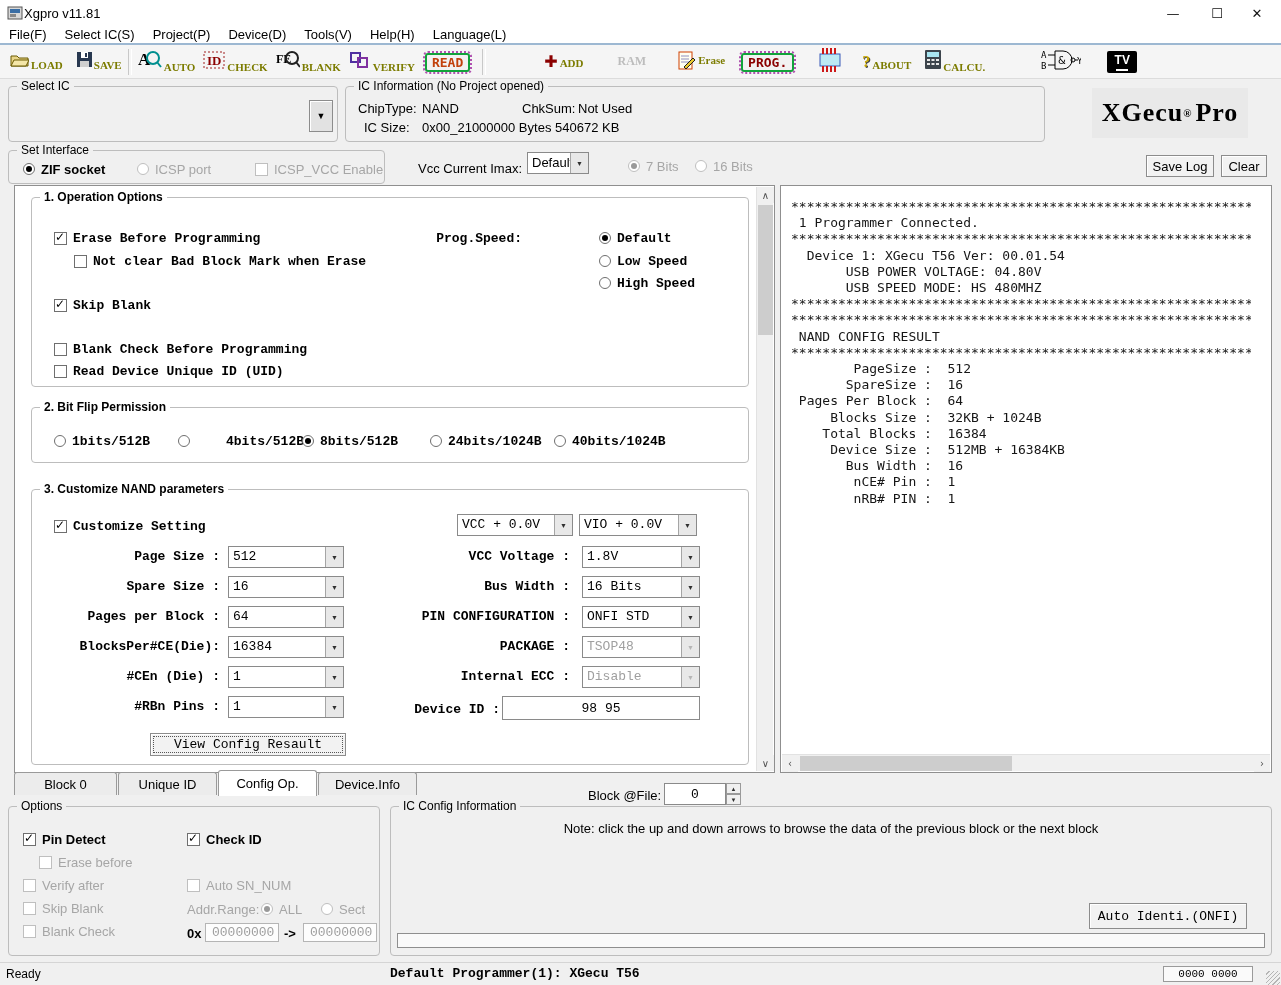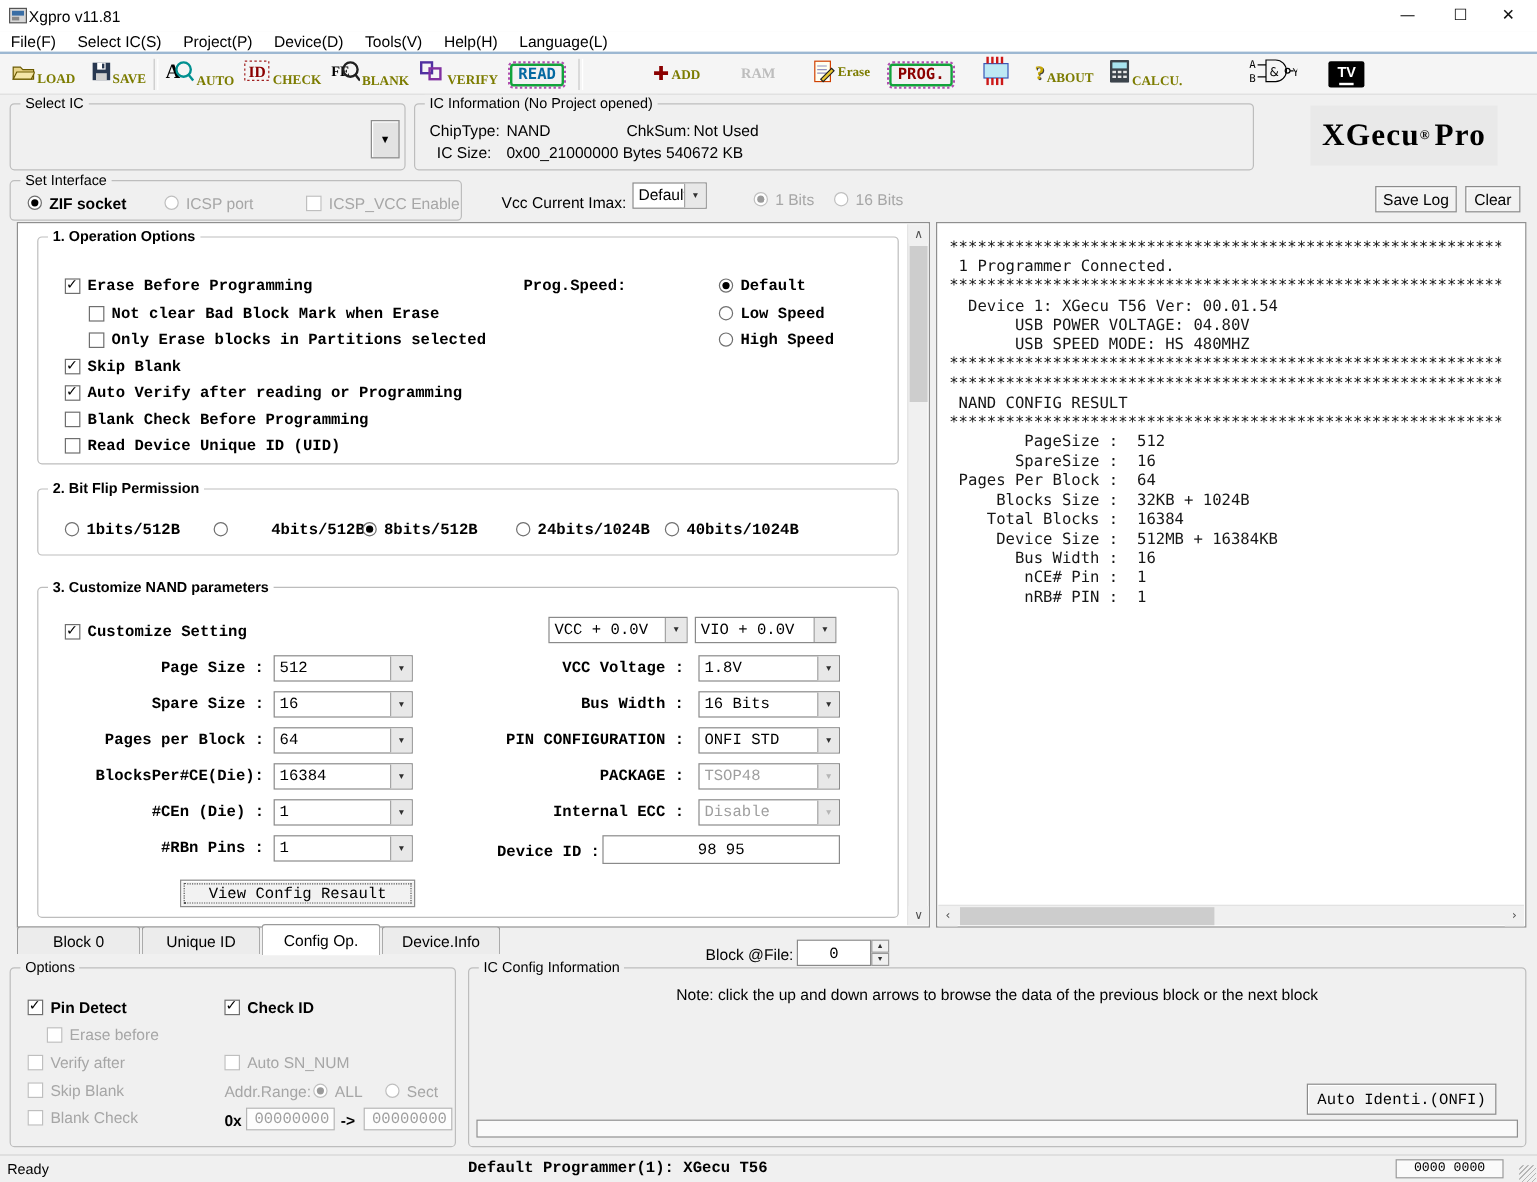--- a/index.html
+++ b/index.html
@@ -147,21 +147,21 @@
       <span class="tblb">BLANK</span>
     </div>
     <div class="tbi" style="margin-left:8px;">
       <span><svg width="22" height="18">
             <rect x="2" y="2" width="9" height="9" fill="none" stroke="#5030a0" stroke-width="2"></rect>
             <rect x="9" y="7" width="9" height="9" fill="none" stroke="#8030a0" stroke-width="2"></rect>
           </svg></span>
       <span class="tblb">VERIFY</span>
     </div>
     <div style="margin-left:10px;">
-      <span class="tbframe" style="color:#0369a1;">READ</span>
+      <span class="tbframe" style="color:#c2410c;">READ</span>
     </div>
     <div class="tbsep" style="margin-left:12px;"></div>
     <div class="tbi" style="margin-left:52px;">
       <span style="font:700 16px 'DejaVu Sans',sans-serif;color:#8b0000;line-height:14px;">✚</span>
       <span class="tblb">ADD</span>
     </div>
     <div class="tbi" style="margin-left:34px;">
       <span class="ramlb">RAM</span>
     </div>
     <div class="tbi" style="margin-left:32px;">
@@ -268,52 +268,44 @@
         <span class="lb">ICSP_VCC Enable</span>
       </div>
   </div>
   <span class="slabel" style="left:418px;top:161px;">Vcc Current Imax:</span>
   <div class="combo" style="left:527px;top:152px;width:62px;height:22px;">
     <span class="cval sans">Default</span>
     <span class="cbtn">▼</span>
   </div>
   <div class="radio sel dis sans-lb" style="left:628px;top:158px;">
       <span class="rb"></span>
-      <span class="lb">1 Bits</span>
+      <span class="lb">7 Bits</span>
     </div>
   <div class="radio dis sans-lb" style="left:695px;top:158px;">
       <span class="rb"></span>
       <span class="lb">16 Bits</span>
     </div>
   <div class="btn" style="left:1146px;top:155px;width:68px;height:22px;">Save Log</div>
   <div class="btn" style="left:1221px;top:155px;width:46px;height:22px;">Clear</div>
 
   <div class="abs sunken" style="left:14px;top:185px;width:761px;height:588px;">
 
     <div class="grp w bold" style="left:16px;top:11px;width:718px;height:190px;">
       <span class="ttl">1. Operation Options</span>
       <div class="cb checked mono-lb" style="left:22px;top:32px;">
           <span class="bx"></span>
           <span class="lb">Erase Before Programming</span>
         </div>
       <div class="cb mono-lb" style="left:42px;top:55px;">
           <span class="bx"></span>
           <span class="lb">Not clear Bad Block Mark when Erase</span>
         </div>
-      <div class="cb mono-lb" style="left:42px;top:77px;">
-          <span class="bx"></span>
-          <span class="lb">Only Erase blocks in Partitions selected</span>
-        </div>
       <div class="cb checked mono-lb" style="left:22px;top:99px;">
           <span class="bx"></span>
           <span class="lb">Skip Blank</span>
-        </div>
-      <div class="cb checked mono-lb" style="left:22px;top:121px;">
-          <span class="bx"></span>
-          <span class="lb">Auto Verify after reading or Programming</span>
         </div>
       <div class="cb mono-lb" style="left:22px;top:143px;">
           <span class="bx"></span>
           <span class="lb">Blank Check Before Programming</span>
         </div>
       <div class="cb mono-lb" style="left:22px;top:165px;">
           <span class="bx"></span>
           <span class="lb">Read Device Unique ID (UID)</span>
         </div>
       <span class="flabel" style="left:400px;top:33px;width:90px;">Prog.Speed:</span>

